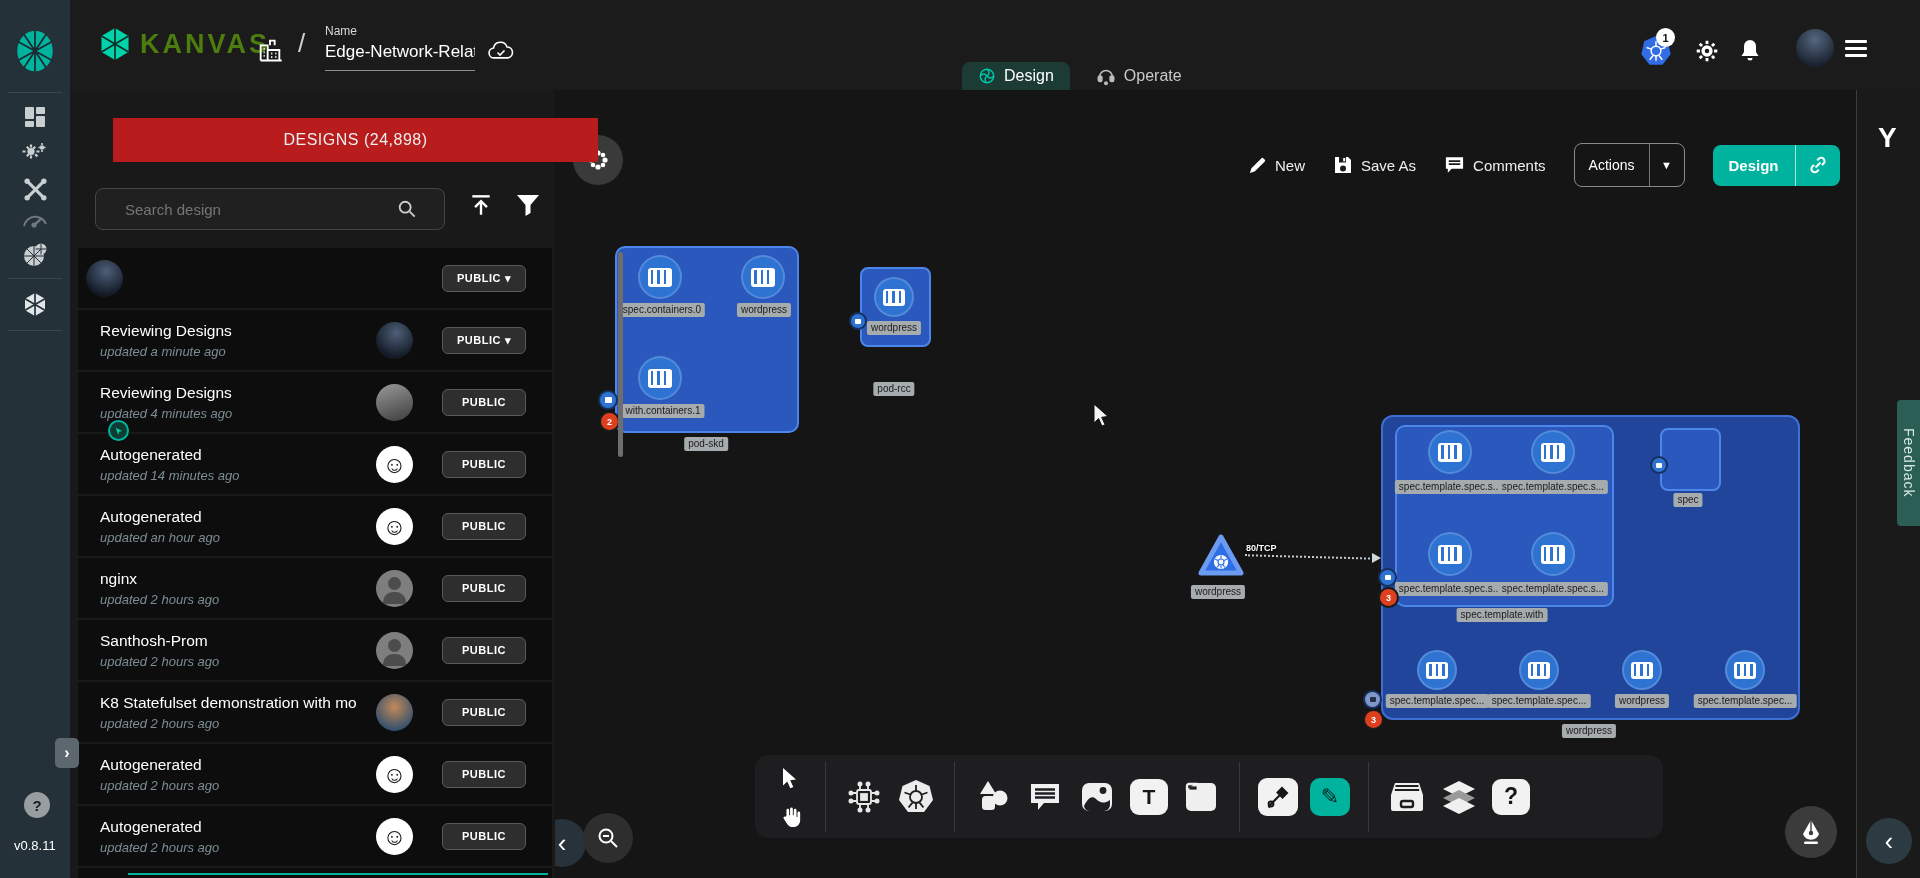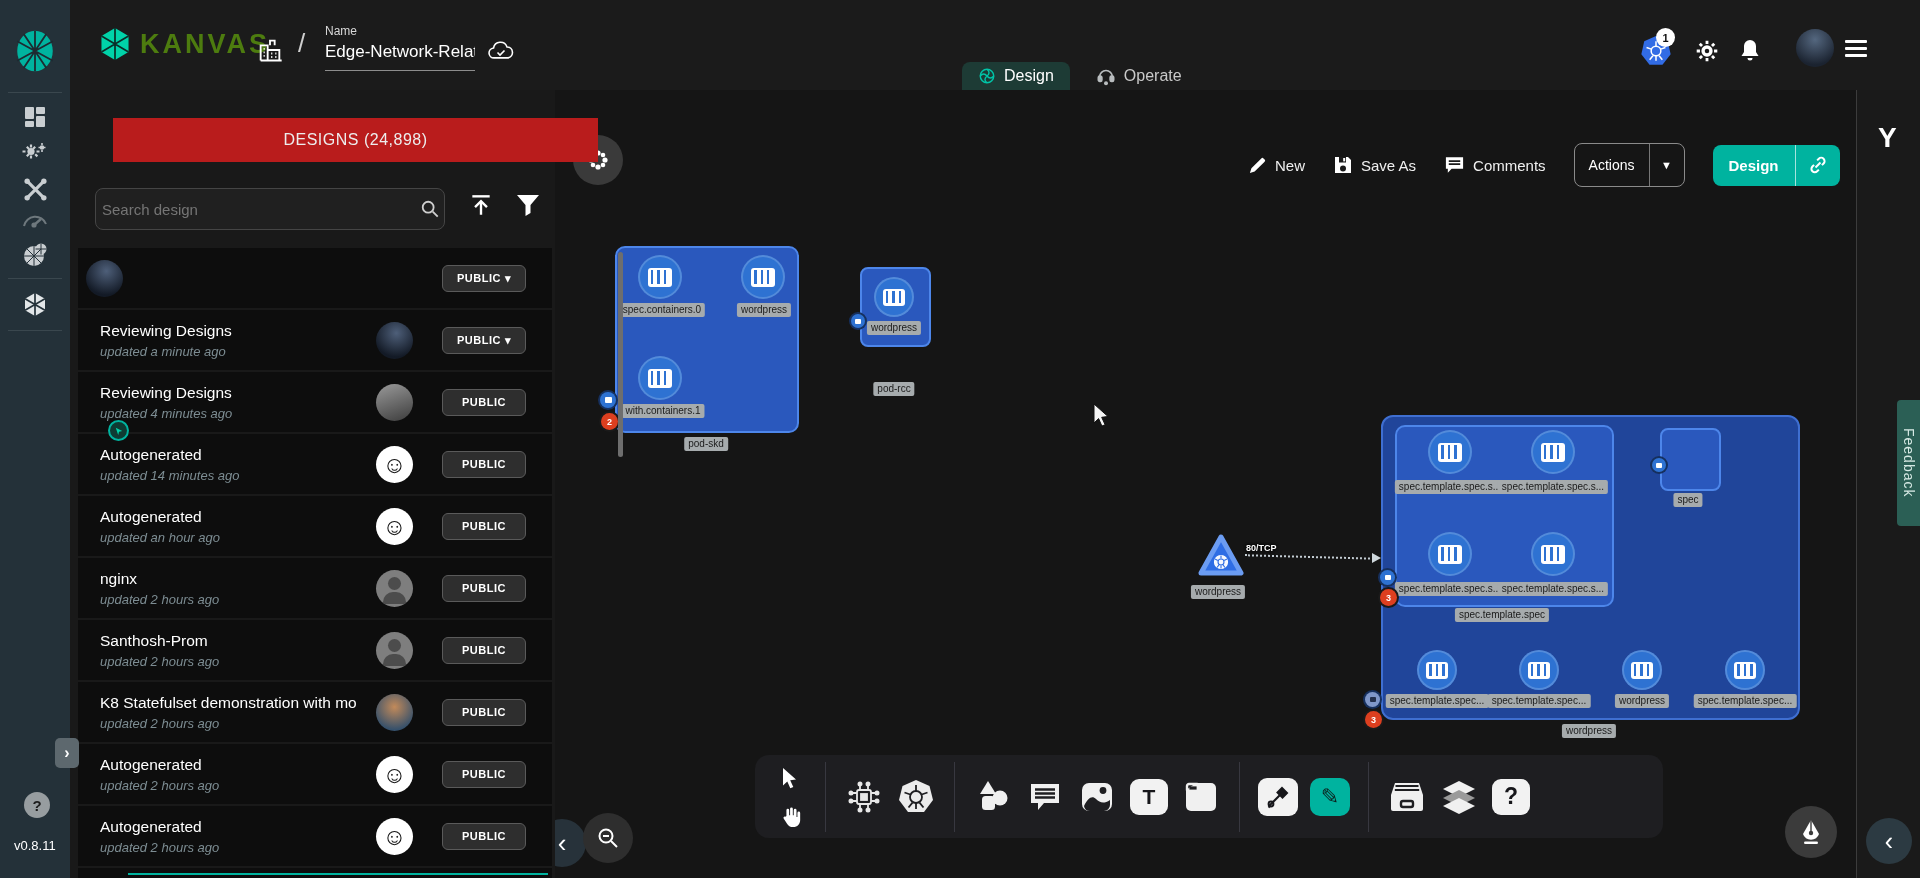--- a/index.html
+++ b/index.html
@@ -20,21 +20,21 @@
   .tab{display:flex;align-items:center;gap:8px;padding:0 16px;height:28px;border-radius:8px 8px 0 0;font-size:16px;cursor:pointer;}
   .tab.active{background:#1d3b35;color:#fff;}
   .tab.idle{color:#c9c9c9;}
   .hicon{display:flex;align-items:center;justify-content:center;cursor:pointer;}
   #k8s-badge{left:15px;top:-8px;width:19px;height:19px;border-radius:50%;background:#fff;color:#111;font-size:11px;font-weight:bold;display:flex;align-items:center;justify-content:center;position:absolute;}
   #avatar-hdr{width:38px;height:38px;border-radius:50%;background:radial-gradient(circle at 50% 28%,#54677f,#1b2330 75%);}
   .hamburger i{display:block;width:22px;height:3px;background:#fff;margin:4px 0;border-radius:1px;}
   
   #panel{left:70px;top:90px;width:485px;height:788px;background:#191919;z-index:5;}
   #panel-title{left:0;top:28px;width:485px;height:44px;background:#b91c1c;display:flex;align-items:center;justify-content:center;font-size:16px;letter-spacing:.5px;color:#ededed;margin-left:43px;}
-  #searchbox{left:25px;top:98px;width:350px;height:42px;background:#202020;border:1px solid #454545;border-radius:8px;display:flex;align-items:center;padding:0 4px;box-sizing:border-box;}
+  #searchbox{left:25px;top:98px;width:350px;height:42px;background:#202020;border:1px solid #454545;border-radius:8px;display:flex;align-items:center;padding:0 27px;box-sizing:border-box;}
   #searchbox input{flex:1;background:transparent;border:none;outline:none;color:#ddd;font-size:15px;font-family:"Liberation Sans",sans-serif;}
   .ditem{width:474px;height:60px;background:#0d0d0d;margin-bottom:2px;display:flex;align-items:center;cursor:pointer;}
   .dtxt{padding-left:22px;width:268px;}
   .dname{font-size:15.5px;color:#fff;white-space:nowrap;overflow:hidden;text-overflow:ellipsis;}
   .dupd{font-size:13px;font-style:italic;color:#7d8d93;margin-top:4px;}
   .avatar{width:37px;height:37px;border-radius:50%;flex:none;margin-left:8px;display:flex;align-items:center;justify-content:center;overflow:hidden;}
   .av-dark{background:radial-gradient(circle at 55% 30%,#4e5f79,#131a26 72%);}
   .av-gray{background:linear-gradient(160deg,#9a9a9a,#3c3c3c);}
   .av-smiley{background:#fff;color:#111;font-size:24px;line-height:37px;}
   .av-person{background:#7e7e7e;position:relative;}
@@ -537,21 +537,21 @@
       </div>
     </div>
   <div class="chip" style="left:1450px;top:480px;">spec.template.spec.s...</div>
   <div class="chip" style="left:1553px;top:480px;">spec.template.spec.s...</div>
   <div class="chip" style="left:1450px;top:582px;">spec.template.spec.s...</div>
   <div class="chip" style="left:1553px;top:582px;">spec.template.spec.s...</div>
   <div class="bdg blue" style="left:1380px;top:570px;width:15px;height:15px;">
       <i style="width:6px;height:5px;"></i>
     </div>
   <div class="bdg red" style="left:1380px;top:589px;">3</div>
-  <div class="chip" style="left:1502px;top:608px;">spec.template.spec</div>
+  <div class="chip" style="left:1502px;top:608px;">spec.template.with</div>
 
   <div class="noderect r-inner" style="left:1660px;top:428px;width:57px;height:59px;border-radius:8px;"></div>
   <div class="bdg blue" style="left:1652px;top:458px;width:14px;height:14px;">
       <i style="width:6px;height:5px;"></i>
     </div>
   <div class="chip" style="left:1688px;top:493px;">spec</div>
 
   <div class="ccircle c40" style="left:1417px;top:650px;">
       <div class="cbox">
         <i></i>

